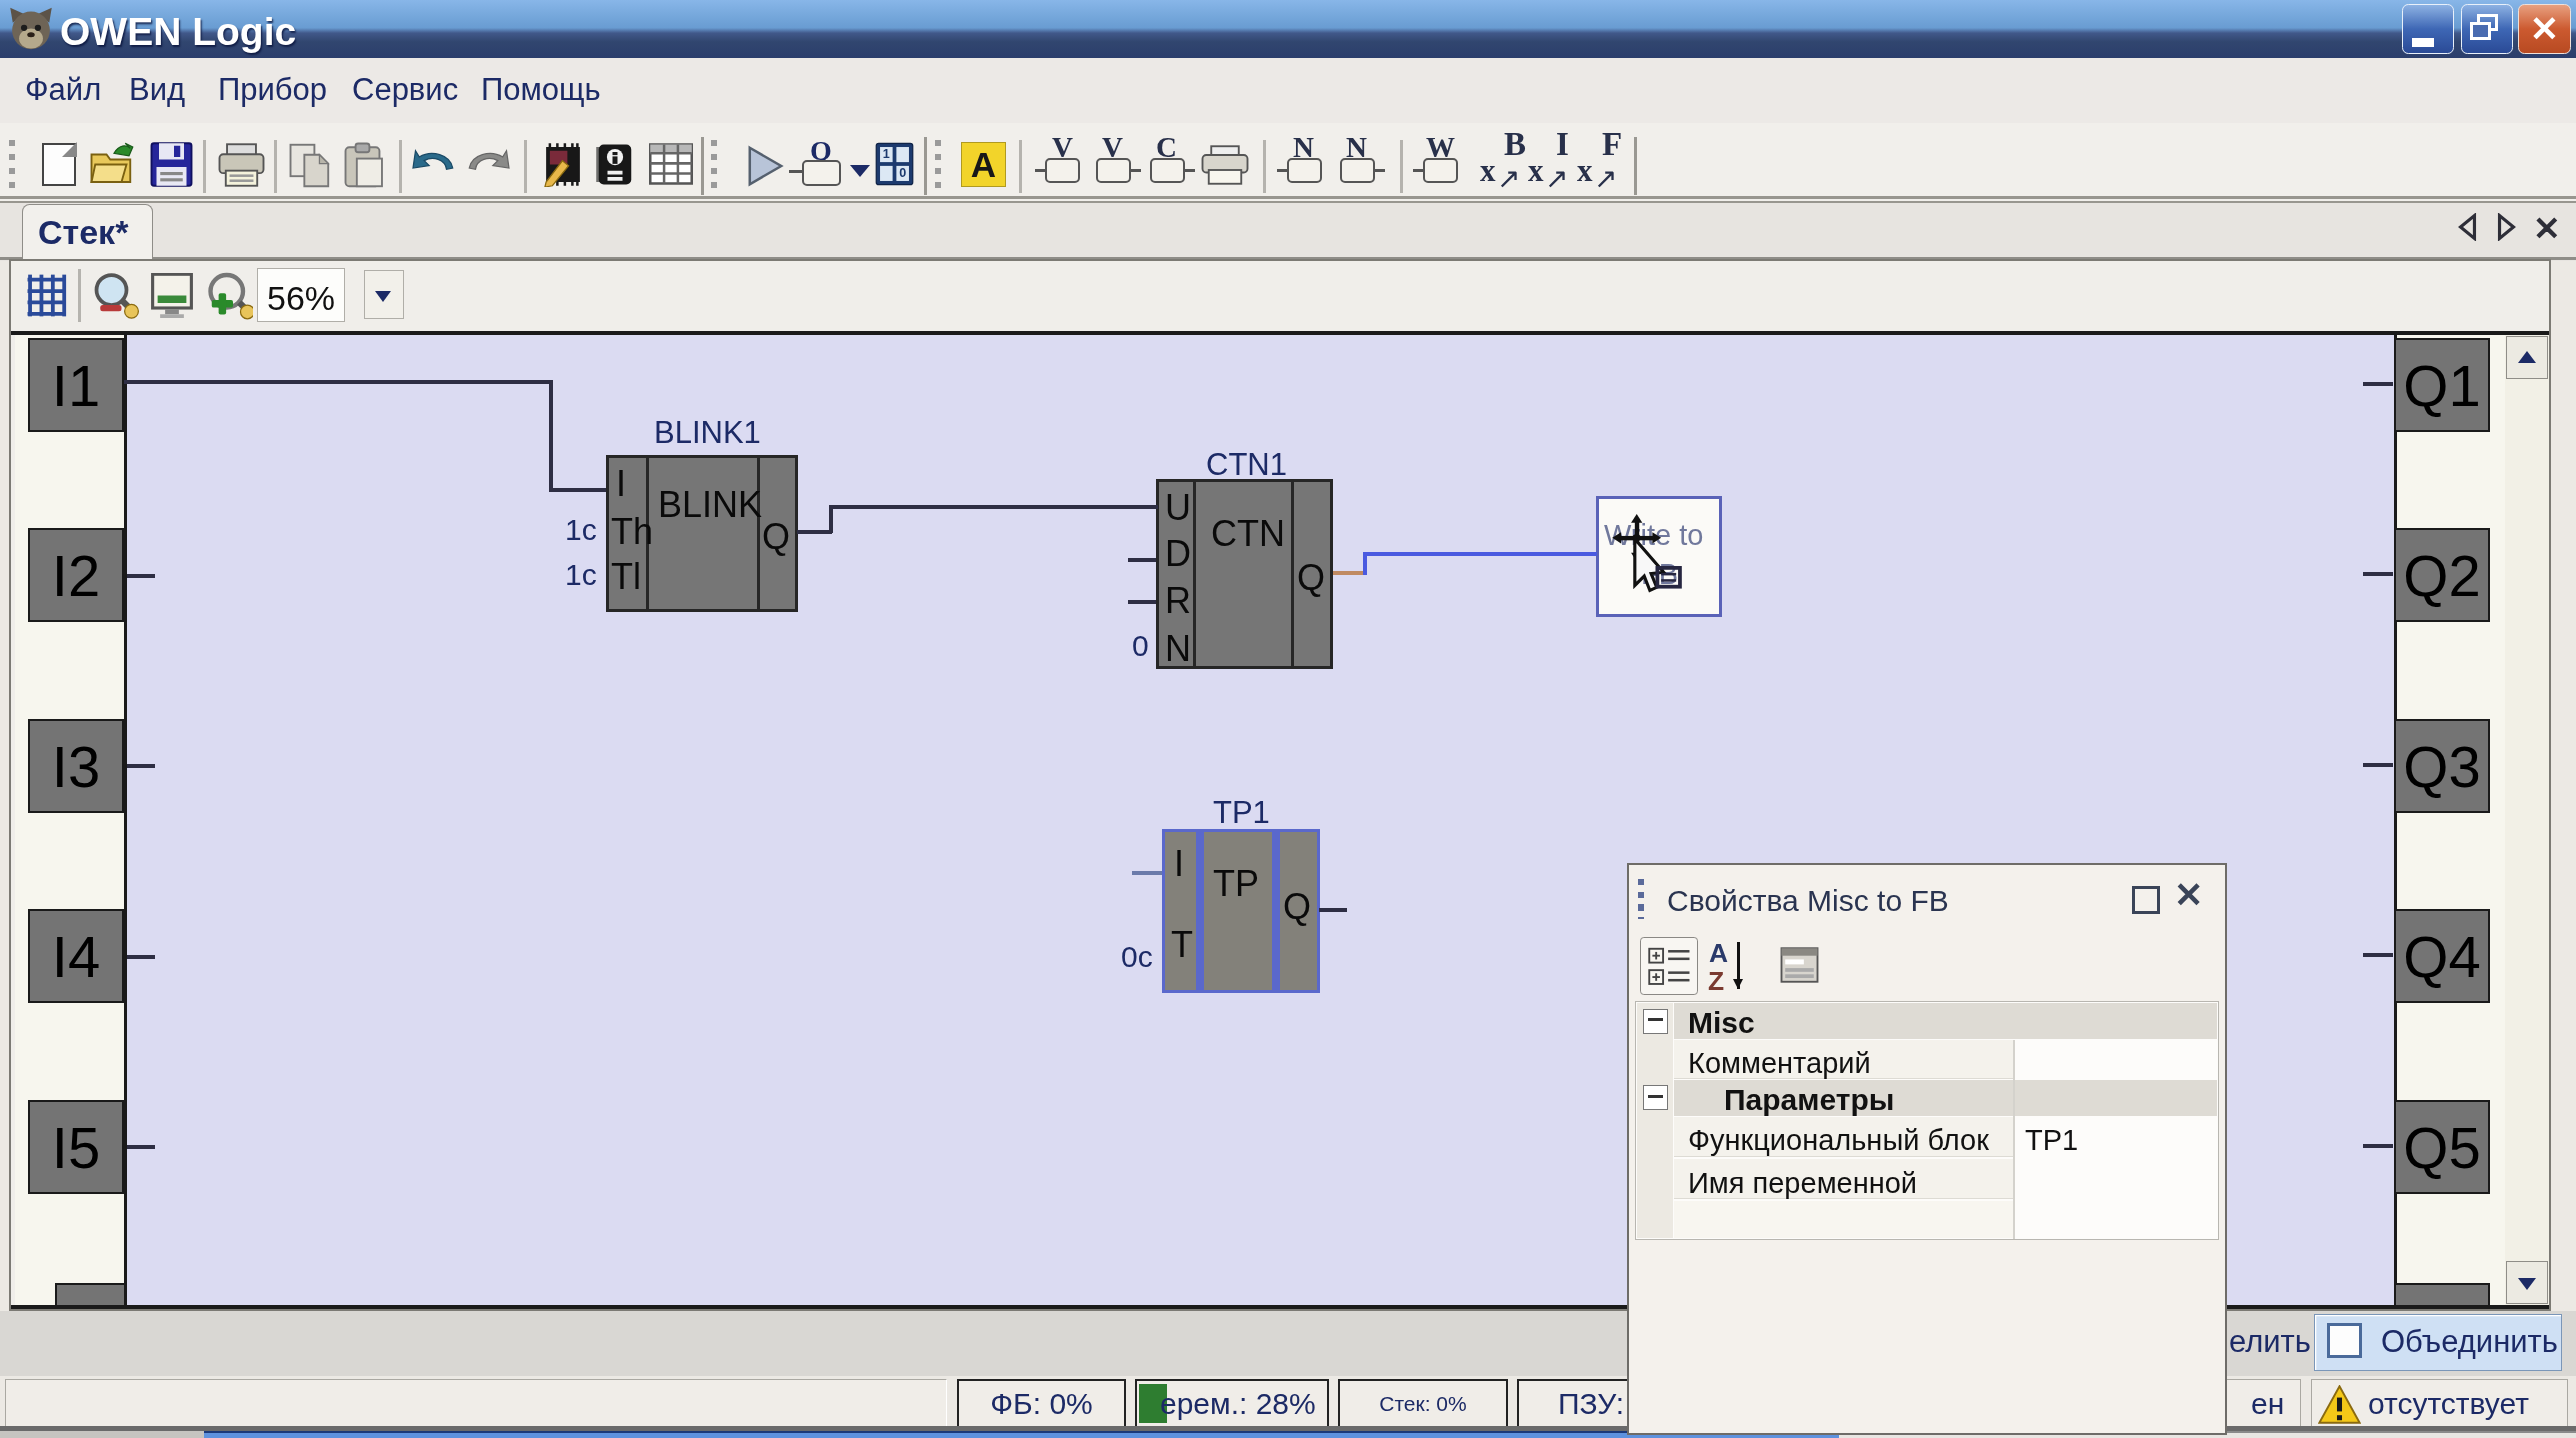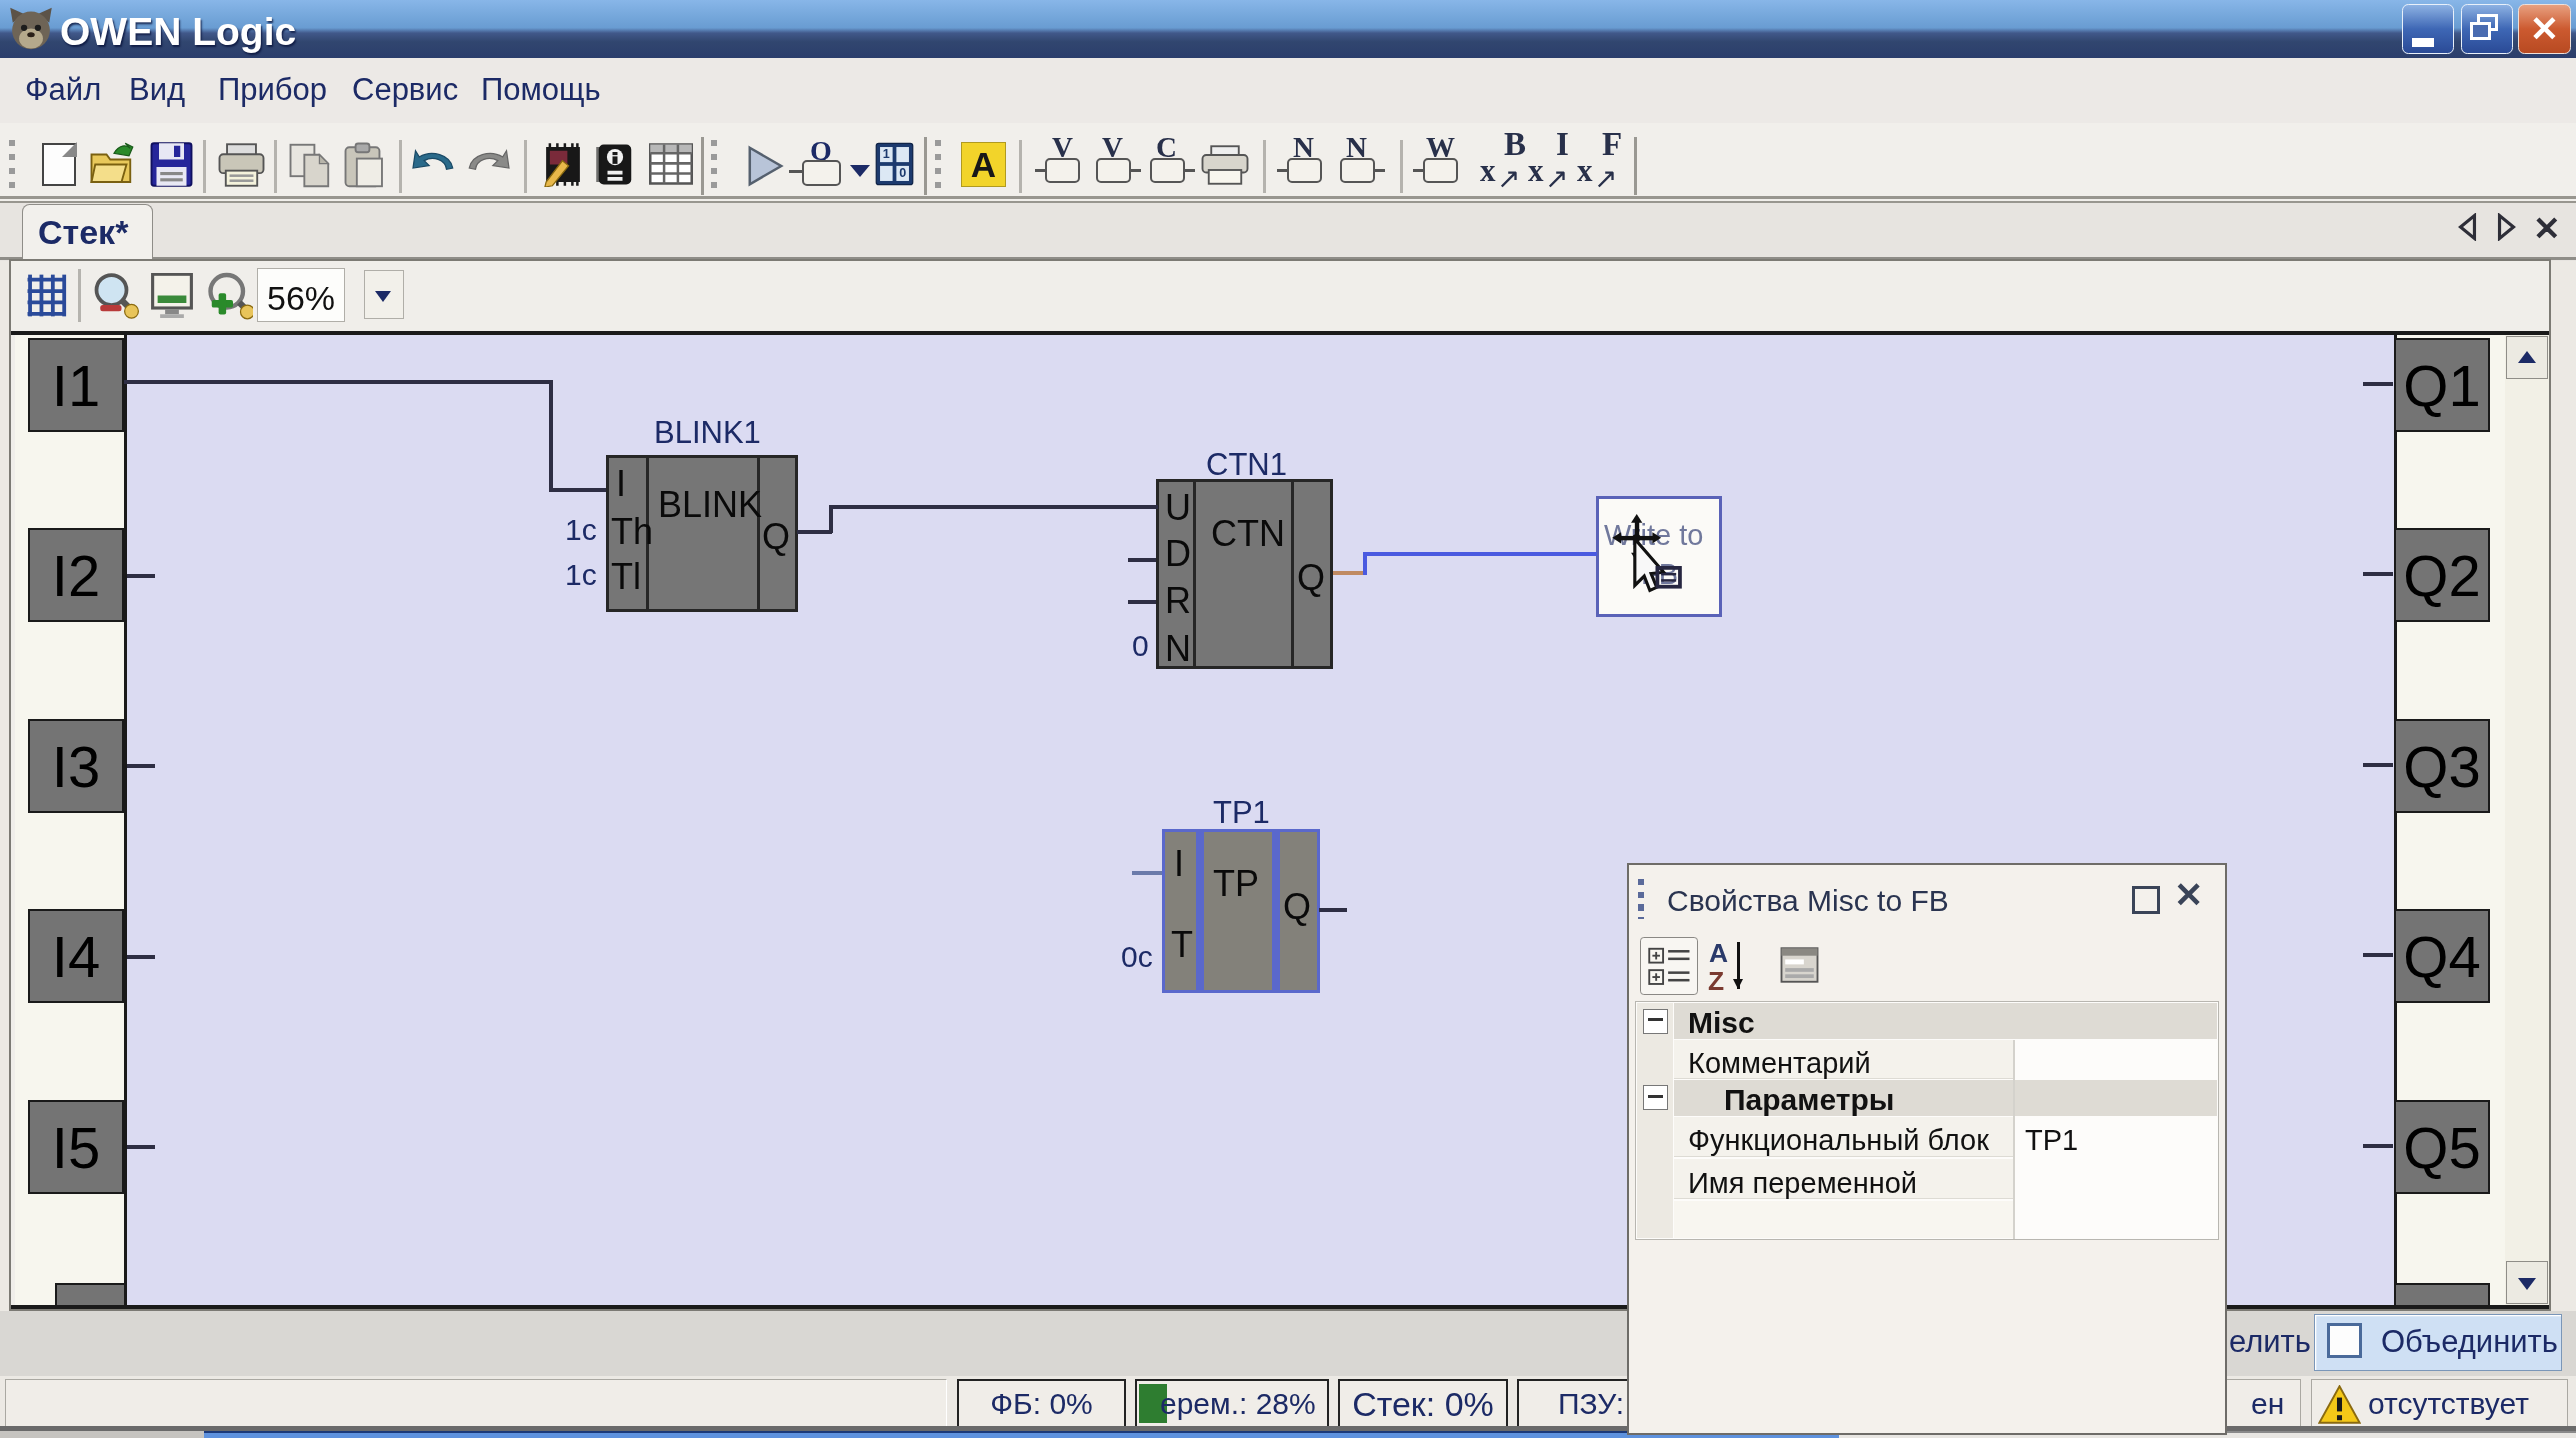--- a/index.html
+++ b/index.html
@@ -414,21 +414,21 @@
 <div class="abs" style="left:0;top:1376px;width:2576px;height:52px;background:#ece9e4;"></div>
 <div id="statusbar">
   <div class="abs" style="left:5px;top:1379px;width:942px;height:50px;background:#f0ede8;border:1.9px solid #aaa8a2;border-bottom-color:#fff;border-right-color:#fff;"></div>
   <div class="abs" style="left:957px;top:1379px;width:169px;height:50px;background:#f0ede8;border:2.5px solid #222;display:flex;align-items:center;justify-content:center;">
       <span class="navy" style="font-size:30px;">ФБ: 0%</span>
     </div>
   <div class="abs" style="left:1135px;top:1379px;width:194px;height:50px;background:#f0ede8;border:2.5px solid #222;"></div>
   <div class="abs" style="left:1139px;top:1384px;width:28px;height:39px;background:#2e7d30;"></div>
   <div class="abs navy" style="left:1160px;top:1387px;font-size:30px;">ерем.: 28%</div>
   <div class="abs" style="left:1338px;top:1379px;width:170px;height:50px;background:#f0ede8;border:2.5px solid #222;display:flex;align-items:center;justify-content:center;">
-      <span class="navy" style="font-size:34px;">Стек: 0%</span>
+      <span class="navy" style="font-size:21px;">Стек: 0%</span>
     </div>
   <div class="abs" style="left:1517px;top:1379px;width:182px;height:50px;background:#f0ede8;border:2.5px solid #222;"></div>
   <div class="abs navy" style="left:1558px;top:1387px;font-size:30px;">ПЗУ:</div>
   <div class="abs" style="left:2088px;top:1379px;width:213px;height:50px;background:#f0ede8;border:1.9px solid #aaa8a2;"></div>
   <div class="abs navy" style="left:2251px;top:1387px;font-size:30px;">ен</div>
   <div class="abs" style="left:2311px;top:1379px;width:257px;height:50px;background:#f0ede8;border:1.9px solid #aaa8a2;"></div>
   <svg class="abs" style="left:2318px;top:1385px;" width="43" height="39" viewBox="0 0 68 62">
     <polygon points="34,2 66,60 2,60" fill="#f4c818" stroke="#8a6a10" stroke-width="3"></polygon>
     <rect x="30" y="20" width="8" height="22" fill="#1a1a1a"></rect>
     <rect x="30" y="48" width="8" height="8" fill="#1a1a1a"></rect>

